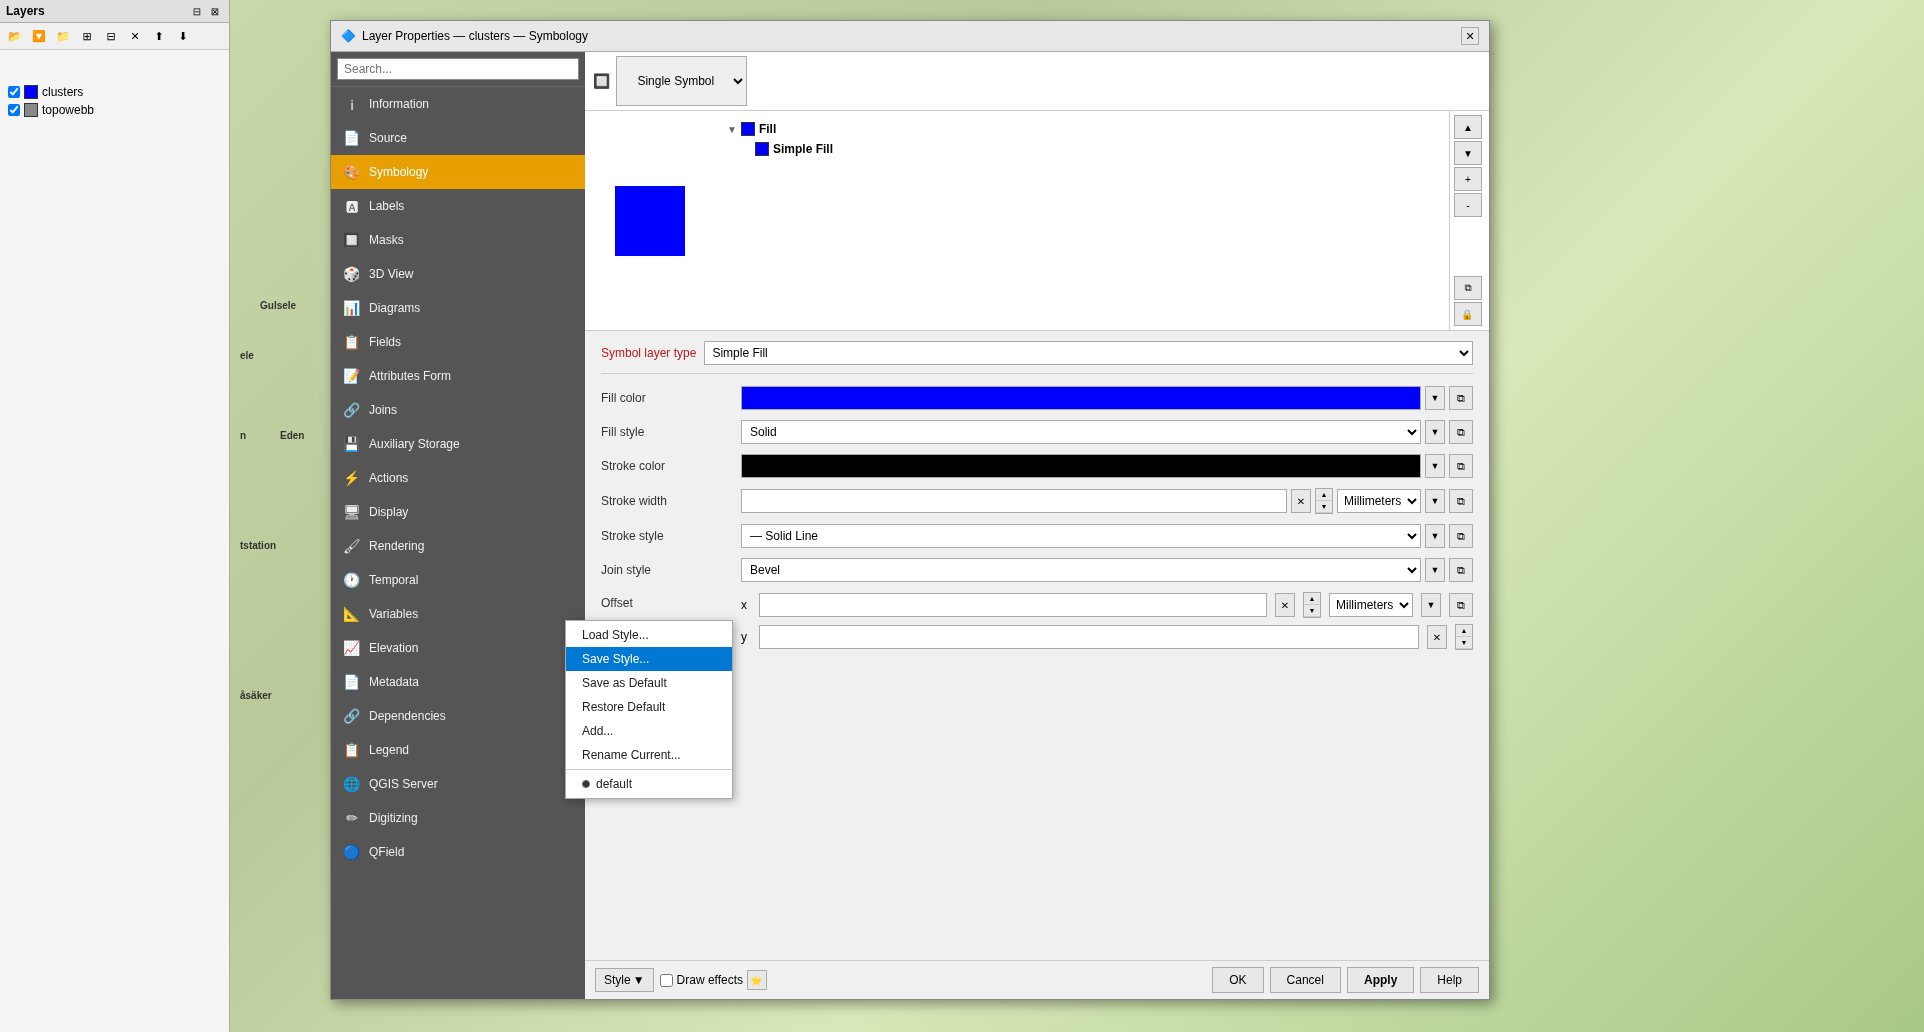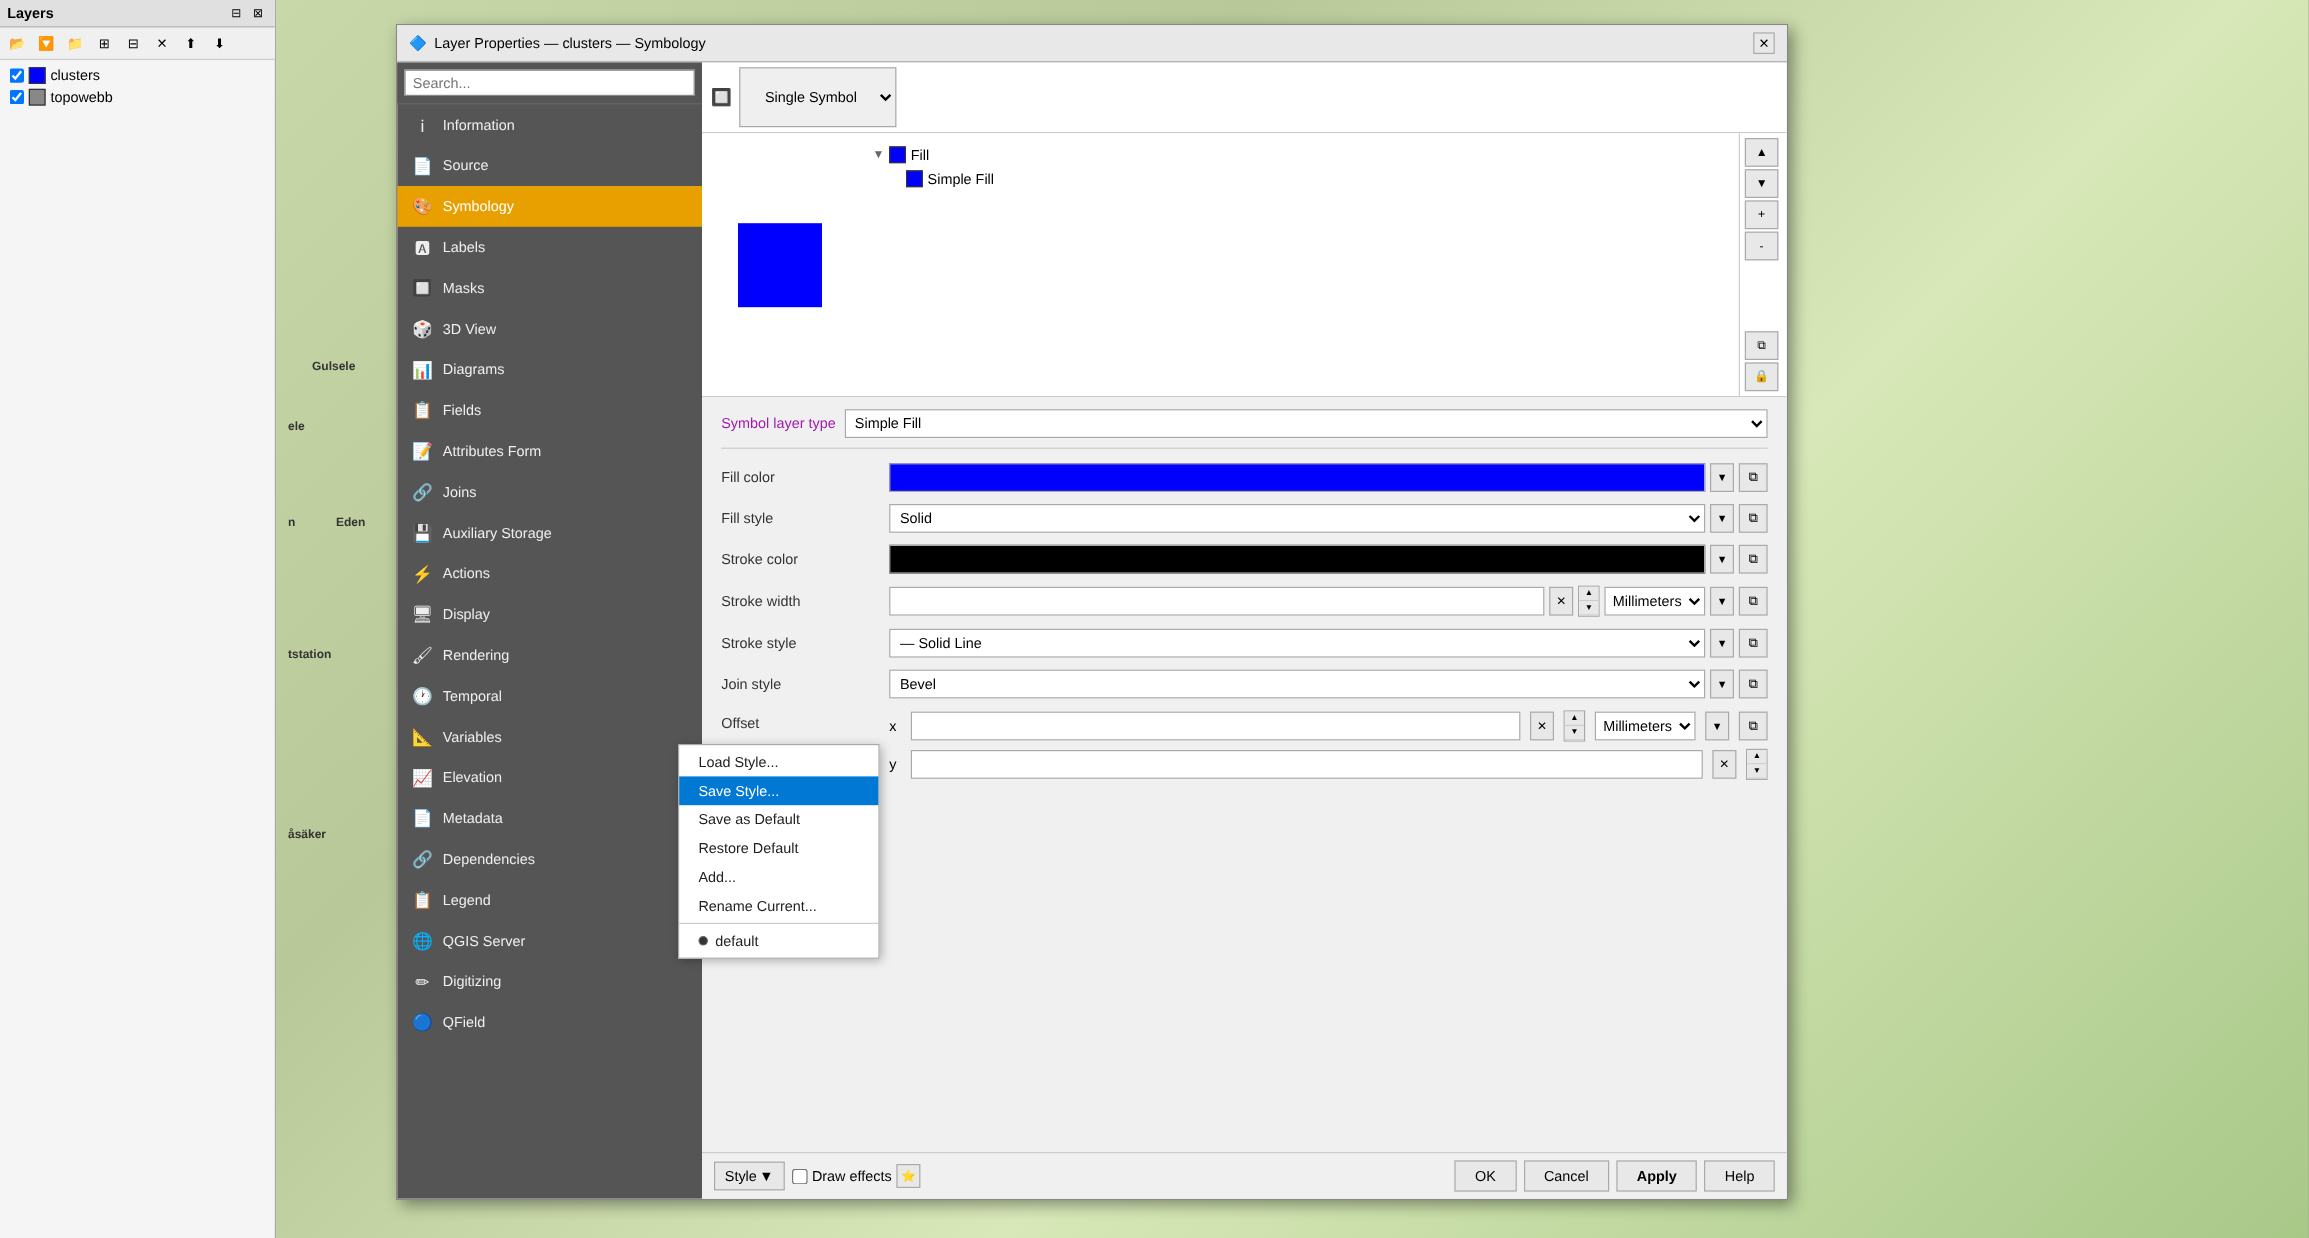--- a/index.html
+++ b/index.html
@@ -33,21 +33,21 @@
       border-bottom: 1px solid #ccc;
       background: #f0f0f0;
     }
     .layers-toolbar button {
       background: none;
       border: none;
       padding: 2px 3px;
       cursor: pointer;
       font-size: 11px;
     }
-    .layers-list { padding: 4px; flex: 1; }
+    .layers-list { padding: 4px; flex: 1; margin-top: 29px; }
     .layer-item {
       display: flex;
       align-items: center;
       padding: 2px 4px;
       gap: 4px;
       cursor: pointer;
     }
     .layer-checkbox { width: 12px; height: 12px; }
     .layer-icon-clusters { width: 14px; height: 14px; background: #0000ff; border: 1px solid #333; }
     .layer-icon-topo { width: 14px; height: 14px; background: #888; border: 1px solid #333; }
@@ -191,21 +191,21 @@
       display: flex;
       align-items: center;
       gap: 4px;
       padding: 3px 4px;
       cursor: pointer;
     }
     .tree-arrow { font-size: 10px; color: #666; }
     .tree-color-box { width: 14px; height: 14px; border: 1px solid #333; }
     .tree-color-fill { background: #0000ff; }
     .tree-color-simple { background: #0000ff; }
-    .tree-label { font-size: 12px; }
+    .tree-label { font-size: 12px; font-weight: bold; }
     .tree-child { margin-left: 24px; }
 
     
     .symbol-right-btns {
       width: 40px;
       display: flex;
       flex-direction: column;
       padding: 4px;
       gap: 2px;
       border-left: 1px solid #ccc;
@@ -241,21 +241,21 @@
     }
     .prop-control { flex: 1; display: flex; align-items: center; gap: 4px; }
 
     .symbol-layer-type-row {
       display: flex;
       align-items: center;
       margin-bottom: 12px;
       padding-bottom: 8px;
       border-bottom: 1px solid #ccc;
     }
-    .symbol-layer-type-label { font-size: 12px; color: #a21caf; margin-right: 8px; }
+    .symbol-layer-type-label { font-size: 12px; color: #b91c1c; margin-right: 8px; }
     .symbol-layer-type-select {
       flex: 1;
       padding: 3px;
       border: 1px solid #aaa;
       background: #fff;
       font-size: 12px;
     }
 
     .color-bar {
       flex: 1;

